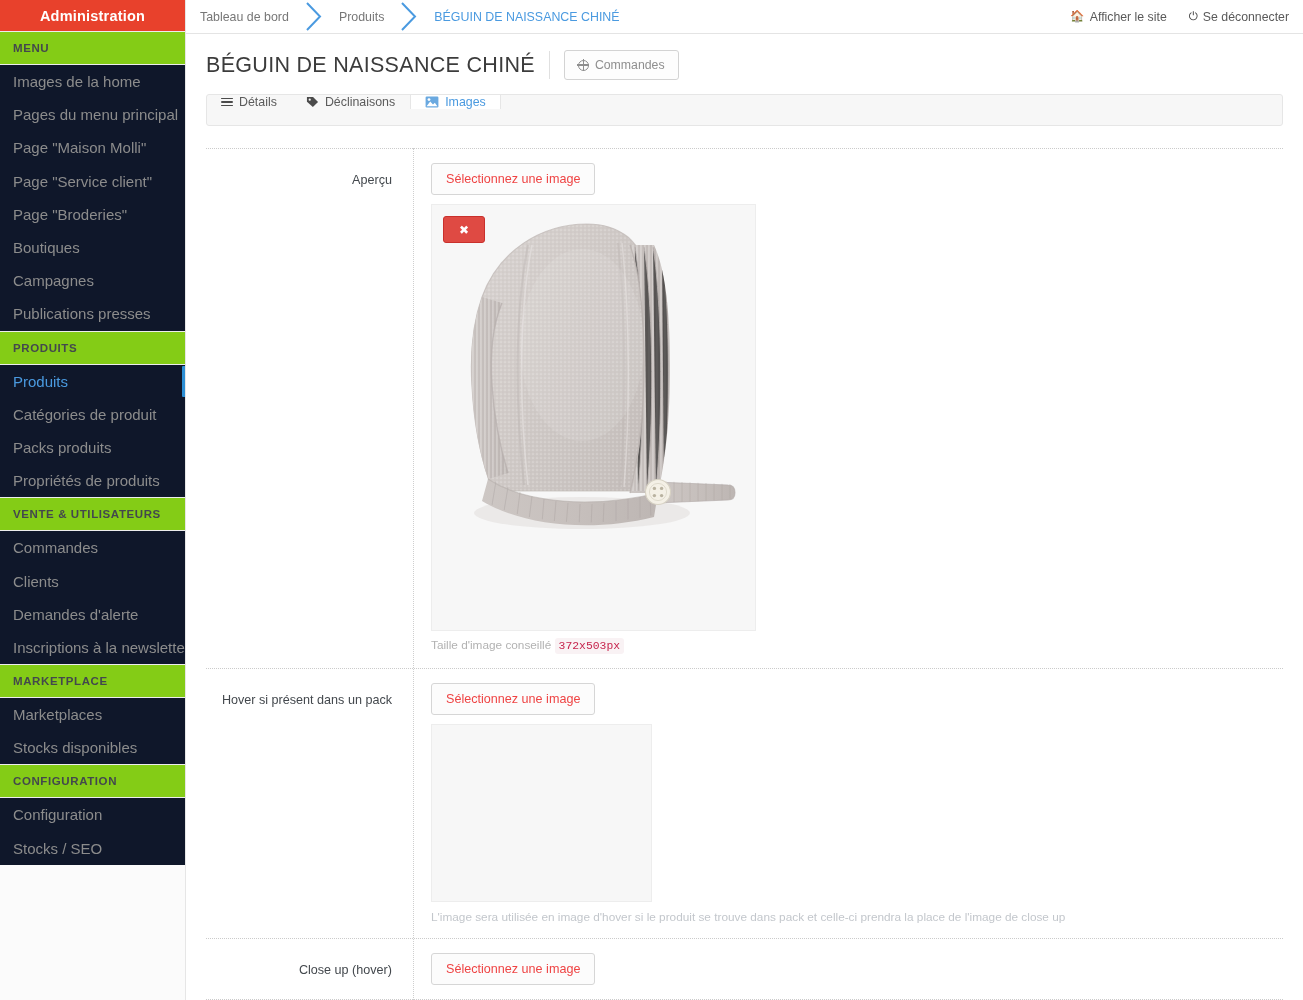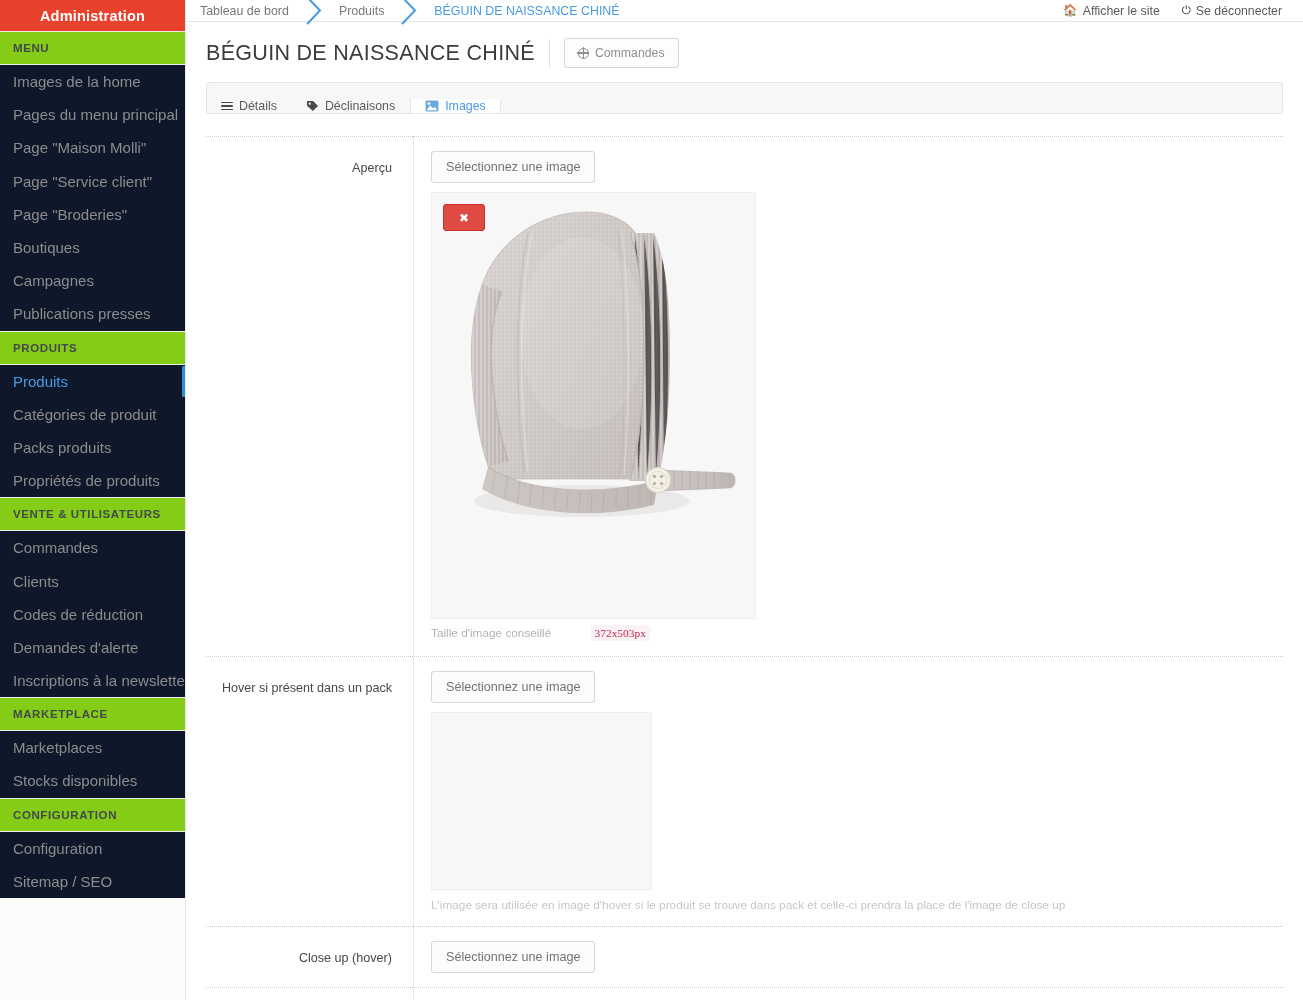--- a/index.html
+++ b/index.html
@@ -77,27 +77,27 @@
   #main {
     flex: 1;
     height: 1000px;
     position: relative;
     background: #ffffff;
     overflow: hidden;
   }
 
   
   #topbar {
-    height: 22px;
+    height: 34px;
     border-bottom: 1px solid #e4e4e4;
     display: flex;
     align-items: center;
     justify-content: space-between;
     background: #ffffff;
-    padding: 0 21px 0 0;
+    padding: 0 14px 0 0;
   }
   .crumbs { display: flex; align-items: center; height: 31px; }
   .crumb {
     font-size: 12.4px;
     color: #777777;
     padding: 0 14px;
     display: flex;
     align-items: center;
     height: 31px;
     cursor: pointer;
@@ -171,21 +171,21 @@
   }
 
   
   #tabsbar {
     margin: 0 20px;
     background: #f7f7f7;
     border: 1px solid #e6e6e6;
     border-radius: 3px;
     height: 32px;
     display: flex;
-    align-items: flex-end;
+    align-items: flex-start;
     overflow: hidden;
   }
   .tab {
     display: flex;
     align-items: center;
     gap: 6px;
     padding: 0 14px;
     font-size: 12.4px;
     color: #5b5b5b;
     cursor: pointer;
@@ -230,21 +230,21 @@
     padding-right: 21px;
     font-size: 12.6px;
     color: #43484d;
     padding-top: 9px;
     line-height: 1.3;
   }
   .fctrl { padding-left: 18px; flex: 1; }
   .btn-file {
     border: 1px solid #d6d6d6;
     background: #fcfcfc;
-    color: #737373;
+    color: #ef4444;
     font-size: 12.6px;
     padding: 8px 14px;
     border-radius: 3px;
     cursor: pointer;
     display: inline-block;
     white-space: nowrap;
   }
 
   .preview-box {
     margin-top: 9px;
@@ -271,27 +271,26 @@
     z-index: 4;
   }
   .prod-img { position: absolute; left: 0; top: 0; width: 325px; height: 427px; }
 
   .hint {
     margin-top: 7px;
     font-size: 11.8px;
     color: #b2b2b2;
   }
   code.sizecode {
-    font-family: Liberation Serif, serif;
+    font-family: Liberation Mono, monospace;
     font-size: 11.4px;
     color: #c7254e;
     background: #f9f2f4;
     border-radius: 3px;
     padding: 2px 4px;
-    margin-left: 36px;
   }
 
   .empty-box {
     margin-top: 9px;
     width: 221px;
     height: 178px;
     background: #f7f7f7;
     border: 1px solid #ededed;
   }
   .hint2 {
@@ -355,41 +354,38 @@
           <span>Propriétés de produits</span>
         </div>
         <div class="nav-section">VENTE &amp; UTILISATEURS</div>
         <div class="nav-item">
           <span>Commandes</span>
         </div>
         <div class="nav-item">
           <span>Clients</span>
         </div>
         <div class="nav-item">
-          <span>Codes de réduction</span>
-        </div>
-        <div class="nav-item">
           <span>Demandes d'alerte</span>
         </div>
         <div class="nav-item">
           <span>Inscriptions à la newsletter</span>
         </div>
         <div class="nav-section">MARKETPLACE</div>
         <div class="nav-item">
           <span>Marketplaces</span>
         </div>
         <div class="nav-item">
           <span>Stocks disponibles</span>
         </div>
         <div class="nav-section">CONFIGURATION</div>
         <div class="nav-item">
           <span>Configuration</span>
         </div>
         <div class="nav-item">
-          <span>Sitemap / SEO</span>
+          <span>Stocks / SEO</span>
         </div>
       </div>
   </div>
 
   <div id="main">
 
     <div id="topbar">
       <div class="crumbs" id="crumbs">
           <span class="crumb">Tableau de bord</span>
           <span class="crumb-sep">

